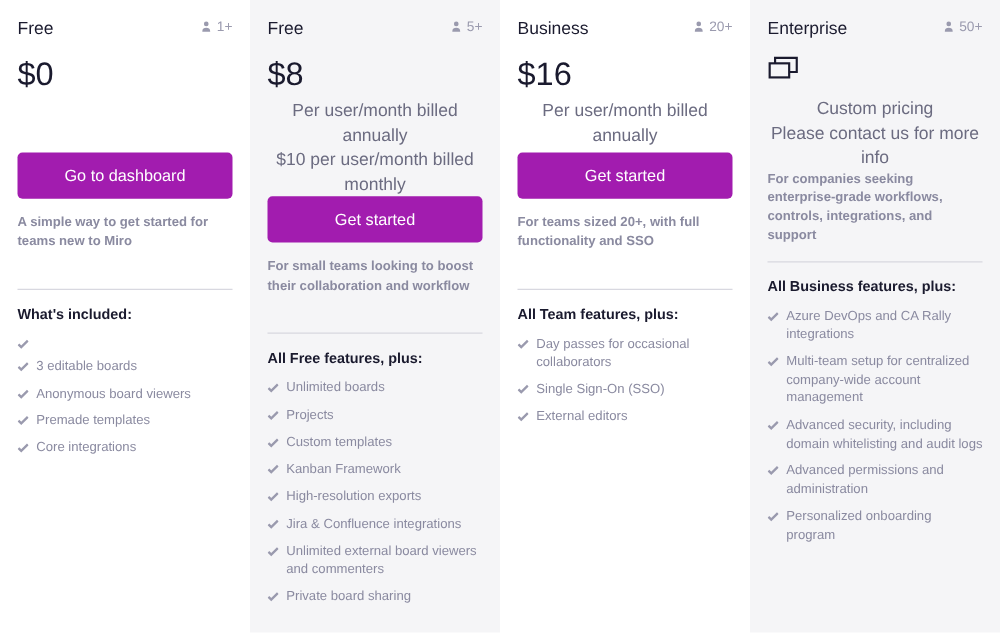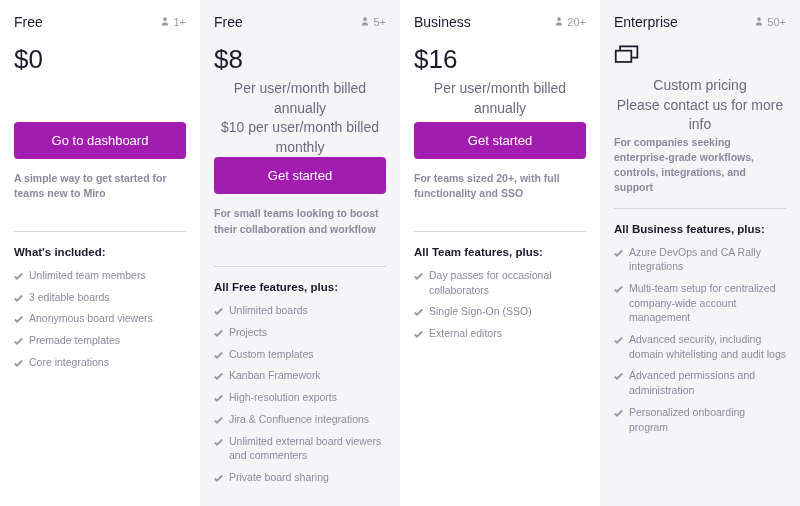--- a/index.html
+++ b/index.html
@@ -125,21 +125,20 @@
     </div>
     <button class="cta">Go to dashboard</button>
     <div class="tier-desc">A simple way to get started for teams new to Miro</div>
     <hr class="divider">
     <div class="features-title">What's included:</div>
     <ul class="features">
       <li>
           <span class="check"><svg viewBox="0 0 12 12">
               <polyline points="1 6 4 9 11 2"></polyline>
             </svg></span>
-          <span>Unlimited team members</span>
         </li>
       <li>
           <span class="check"><svg viewBox="0 0 12 12">
               <polyline points="1 6 4 9 11 2"></polyline>
             </svg></span>
           <span>3 editable boards</span>
         </li>
       <li>
           <span class="check"><svg viewBox="0 0 12 12">
               <polyline points="1 6 4 9 11 2"></polyline>

